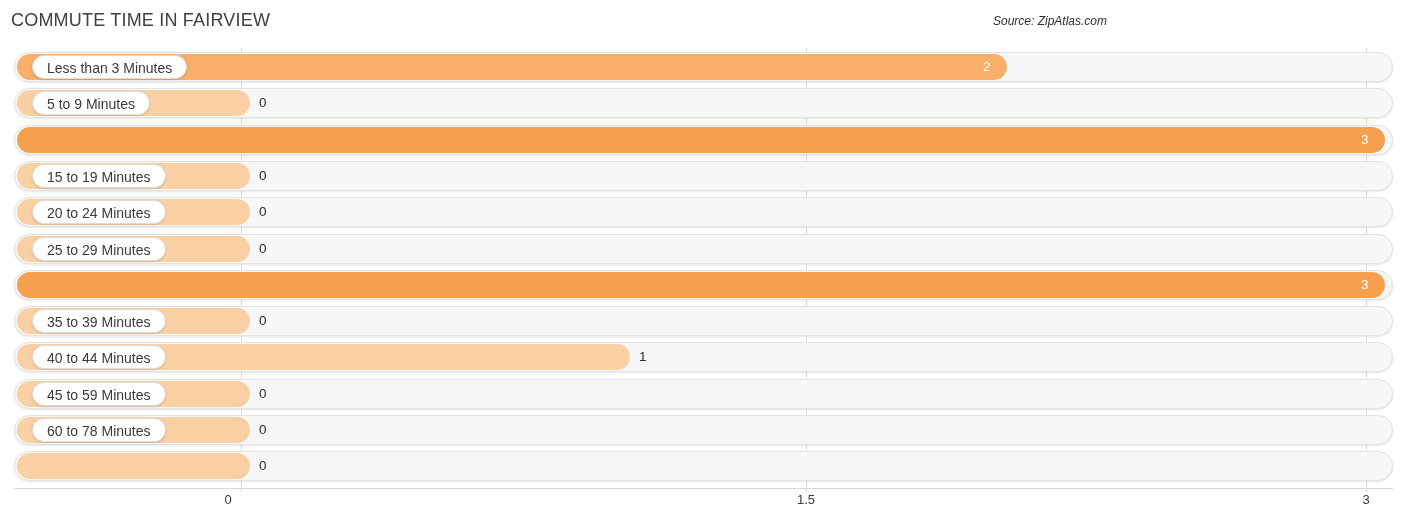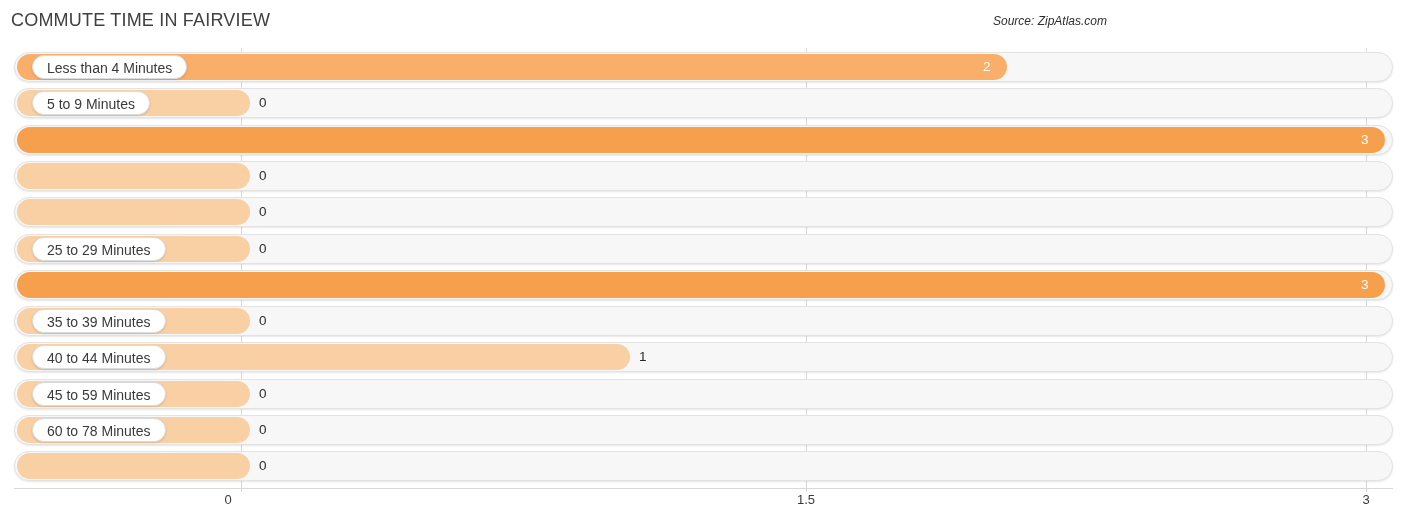--- a/index.html
+++ b/index.html
@@ -110,42 +110,44 @@
     <div class="gridlines">
         <div class="gridline" style="left: 241px;"></div>
         <div class="gridline" style="left: 806px;"></div>
         <div class="gridline" style="left: 1366px;"></div>
       </div>
     <div class="rows">
         <div class="row" style="top: 4px; width: 1406px;">
           <div class="track"></div>
           <div class="bar mid" style="width: 990px;"></div>
           <div class="vlabel inside" style="left: 983px;">2</div>
-          <div class="cat">Less than 4 Minutes</div>
+          <div class="cat">Less than 3 Minutes</div>
         </div>
         <div class="row" style="top: 40.3px; width: 1406px;">
           <div class="track"></div>
           <div class="bar lo" style="width: 233px;"></div>
           <div class="vlabel outside" style="left: 259px;">0</div>
           <div class="cat">5 to 9 Minutes</div>
         </div>
         <div class="row" style="top: 76.6px; width: 1406px;">
           <div class="track"></div>
           <div class="bar hi" style="width: 1368px;"></div>
           <div class="vlabel inside" style="left: 1361px;">3</div>
         </div>
         <div class="row" style="top: 112.9px; width: 1406px;">
           <div class="track"></div>
           <div class="bar lo" style="width: 233px;"></div>
           <div class="vlabel outside" style="left: 259px;">0</div>
+          <div class="cat">15 to 19 Minutes</div>
         </div>
         <div class="row" style="top: 149.2px; width: 1406px;">
           <div class="track"></div>
           <div class="bar lo" style="width: 233px;"></div>
           <div class="vlabel outside" style="left: 259px;">0</div>
+          <div class="cat">20 to 24 Minutes</div>
         </div>
         <div class="row" style="top: 185.5px; width: 1406px;">
           <div class="track"></div>
           <div class="bar lo" style="width: 233px;"></div>
           <div class="vlabel outside" style="left: 259px;">0</div>
           <div class="cat">25 to 29 Minutes</div>
         </div>
         <div class="row" style="top: 221.8px; width: 1406px;">
           <div class="track"></div>
           <div class="bar hi" style="width: 1368px;"></div>

